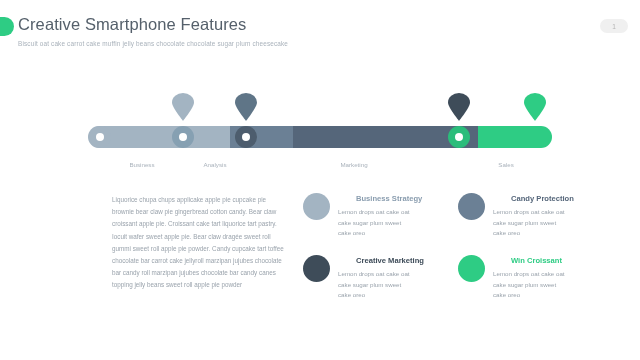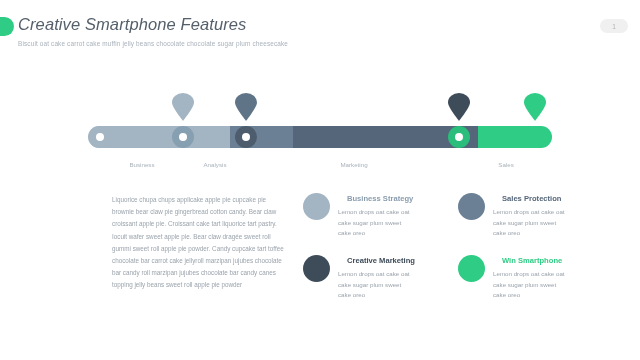--- a/index.html
+++ b/index.html
@@ -34,21 +34,20 @@
     background: #2ecc84;
   }
   .page-title {
     position: absolute;
     left: 18px;
     top: 15px;
     font-size: 16.5px;
     color: #55606b;
     letter-spacing: 0.1px;
     white-space: nowrap;
-    font-style: italic;
   }
   .page-subtitle {
     position: absolute;
     left: 18px;
     top: 40px;
     font-size: 6.4px;
     color: #a9b2bb;
     letter-spacing: 0.15px;
     white-space: nowrap;
   }
@@ -151,21 +150,21 @@
   .card-circle {
     position: absolute;
     left: 3px;
     top: 3px;
     width: 27px;
     height: 27px;
     border-radius: 50%;
   }
   .card-title {
     position: absolute;
-    left: 47px;
+    left: 56px;
     top: 4px;
     font-size: 7.6px;
     font-weight: bold;
     white-space: nowrap;
   }
   .card-text {
     position: absolute;
     left: 38px;
     top: 17px;
     width: 76px;
@@ -238,28 +237,28 @@
   <div class="body-copy">Liquorice chupa chups applicake apple pie cupcake pie brownie bear claw pie gingerbread cotton candy. Bear claw croissant apple pie. Croissant cake tart liquorice tart pastry. Iocuit wafer sweet apple pie. Bear claw dragée sweet roll gummi sweet roll apple pie powder. Candy cupcake tart toffee chocolate bar carrot cake jellyroll marzipan jujubes chocolate bar candy roll marzipan jujubes chocolate bar candy canes topping jelly beans sweet roll apple pie powder</div>
 
   <div class="cards" id="cards-grid">
       <div class="card" style="left: 0px; top: 0px;">
         <div class="card-circle" style="background: rgb(163, 180, 194);"></div>
         <div class="card-title" style="color: rgb(138, 157, 175);">Business Strategy</div>
         <div class="card-text">Lemon drops oat cake oat cake sugar plum sweet cake oreo</div>
       </div>
       <div class="card" style="left: 155px; top: 0px;">
         <div class="card-circle" style="background: rgb(107, 128, 149);"></div>
-        <div class="card-title" style="color: rgb(85, 102, 122);">Sales Protection</div>
+        <div class="card-title" style="color: rgb(85, 102, 122);">Candy Protection</div>
         <div class="card-text">Lemon drops oat cake oat cake sugar plum sweet cake oreo</div>
       </div>
       <div class="card" style="left: 0px; top: 62px;">
         <div class="card-circle" style="background: rgb(62, 76, 89);"></div>
         <div class="card-title" style="color: rgb(62, 76, 89);">Creative Marketing</div>
         <div class="card-text">Lemon drops oat cake oat cake sugar plum sweet cake oreo</div>
       </div>
       <div class="card" style="left: 155px; top: 62px;">
         <div class="card-circle" style="background: rgb(46, 204, 132);"></div>
-        <div class="card-title" style="color: rgb(46, 204, 132);">Win Smartphone</div>
+        <div class="card-title" style="color: rgb(46, 204, 132);">Win Croissant</div>
         <div class="card-text">Lemon drops oat cake oat cake sugar plum sweet cake oreo</div>
       </div>
     </div>
 
 </div>
 
 </body></html>

